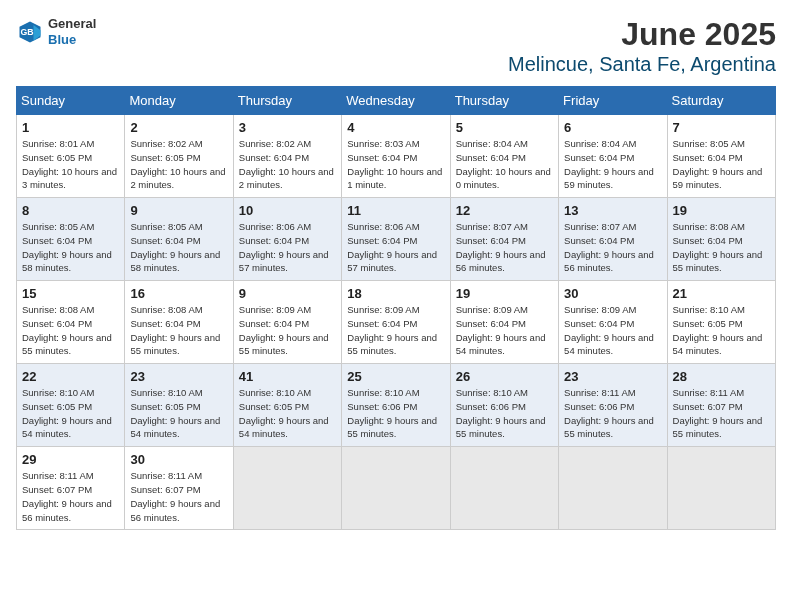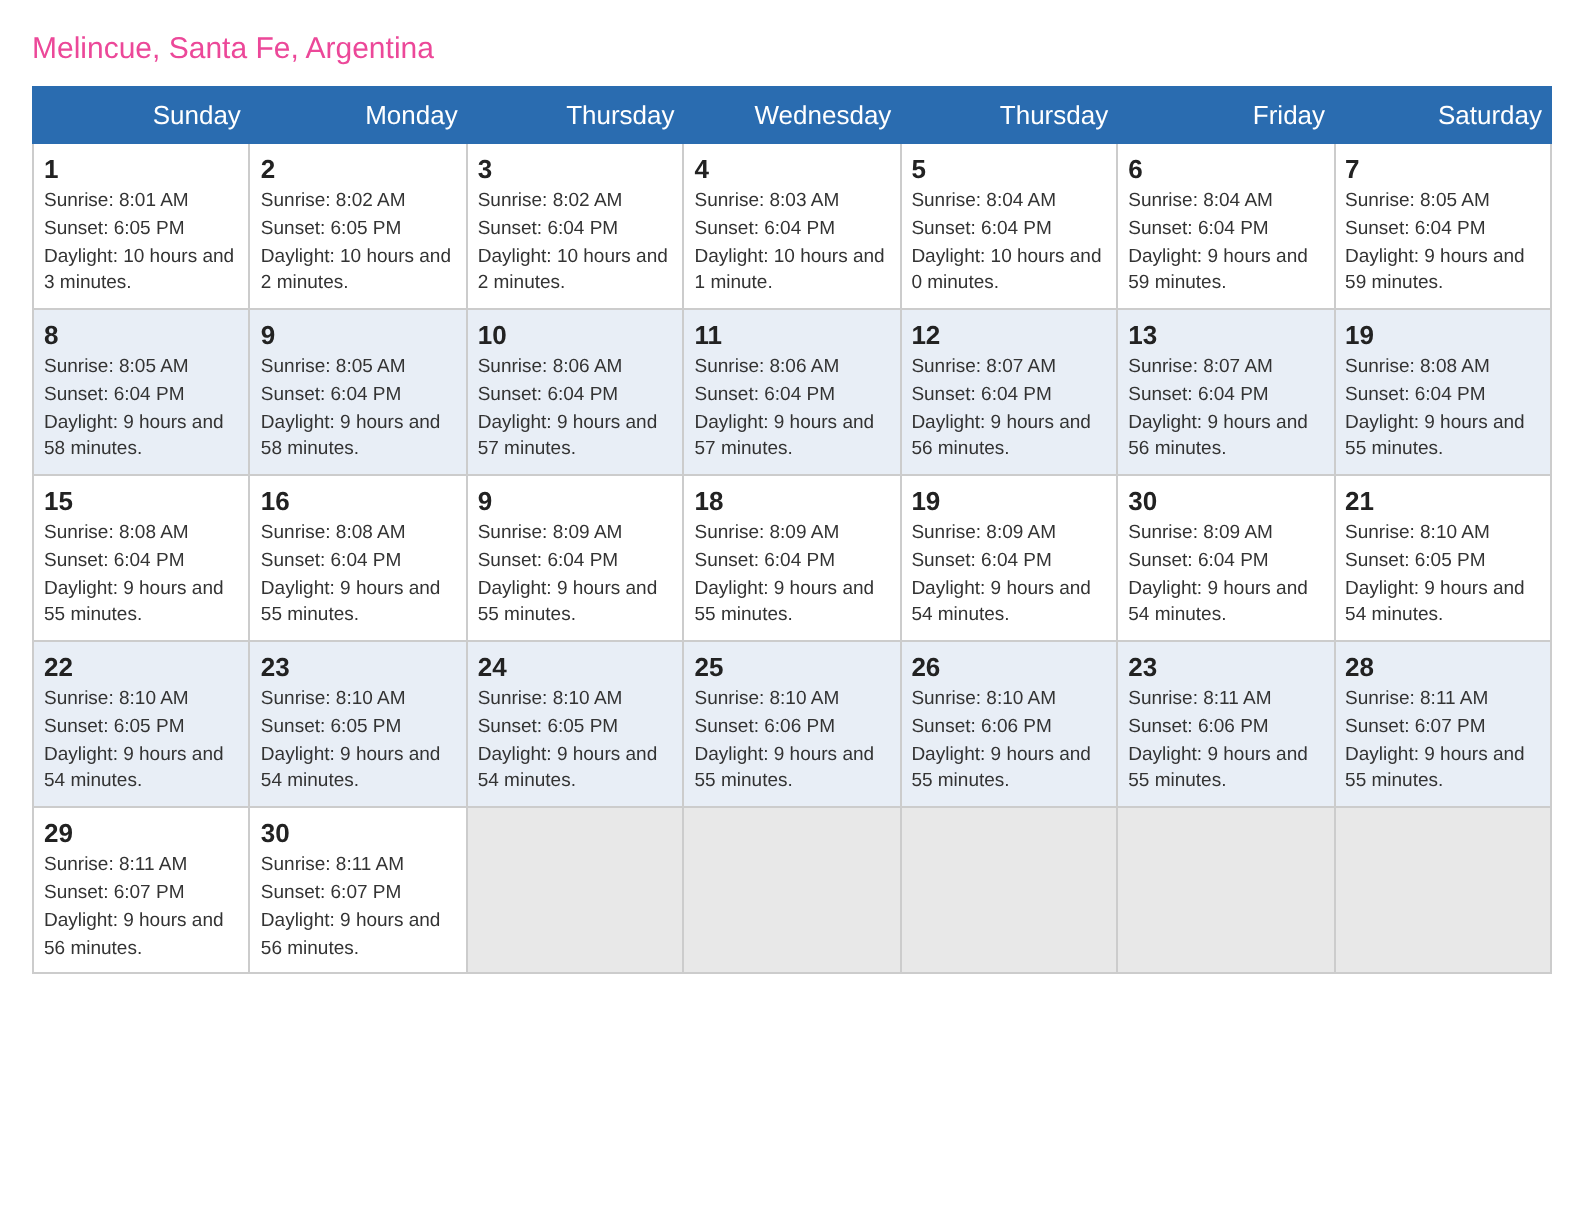--- a/index.html
+++ b/index.html
@@ -34,33 +34,33 @@
     }
     .title-area {
       text-align: right;
     }
     .month-year {
       font-size: 32px;
       font-weight: bold;
       color: #333;
     }
     .location {
-      font-size: 15px;
-      color: #ec4899;
+      font-size: 20px;
+      color: #0c4a6e;
     }
     .calendar {
       width: 100%;
       border-collapse: collapse;
       font-size: 11px;
     }
     .calendar th {
       background-color: #2a6cb0;
       color: #fff;
       padding: 6px 4px;
-      text-align: right;
+      text-align: left;
       font-size: 13px;
       font-weight: normal;
       border: 1px solid #2a6cb0;
     }
     .calendar td {
       vertical-align: top;
       padding: 5px 5px;
       border: 1px solid #ccc;
       background: #fff;
       width: calc(100% / 7);
@@ -88,21 +88,33 @@
       background: #f0f0f0 !important;
     }
     .calendar tbody tr:nth-child(odd) td { background: #fff; }
     .calendar tbody tr:nth-child(even) td { background: #e8eef6; }
     .calendar tbody tr:last-child td.empty-cell { background: #e8e8e8 !important; }
   </style>
 </head>
 <body>
 
 <div class="header-area">
+  <div class="logo">
+    <svg class="logo-icon" viewBox="0 0 32 32">
+      <polygon points="16,4 28,10 28,22 16,28 4,22 4,10" fill="#1a6faf"></polygon>
+      <polygon points="20,8 28,14 28,20 20,26" fill="#2a9fd6"></polygon>
+      <text x="5" y="19" font-size="10" fill="white" font-weight="bold">GB</text>
+    </svg>
+    <div class="logo-text">
+      <span class="logo-general">General</span><br>
+      <span class="logo-blue">Blue</span>
+    </div>
+  </div>
   <div class="title-area">
+    <div class="month-year">June 2025</div>
     <div class="location">Melincue, Santa Fe, Argentina</div>
   </div>
 </div>
 
 <table class="calendar">
   <thead>
     <tr id="weekday-headers">
         <th>Sunday</th>
         <th>Monday</th>
         <th>Thursday</th>
@@ -206,21 +218,21 @@
       <tr>
         <td>
           <span class="day-number">22</span>
           <div class="day-info">Sunrise: 8:10 AM<br>Sunset: 6:05 PM<br>Daylight: 9 hours and 54 minutes.</div>
         </td>
         <td>
           <span class="day-number">23</span>
           <div class="day-info">Sunrise: 8:10 AM<br>Sunset: 6:05 PM<br>Daylight: 9 hours and 54 minutes.</div>
         </td>
         <td>
-          <span class="day-number">24</span>
+          <span class="day-number">41</span>
           <div class="day-info">Sunrise: 8:10 AM<br>Sunset: 6:05 PM<br>Daylight: 9 hours and 54 minutes.</div>
         </td>
         <td>
           <span class="day-number">25</span>
           <div class="day-info">Sunrise: 8:10 AM<br>Sunset: 6:06 PM<br>Daylight: 9 hours and 55 minutes.</div>
         </td>
         <td>
           <span class="day-number">26</span>
           <div class="day-info">Sunrise: 8:10 AM<br>Sunset: 6:06 PM<br>Daylight: 9 hours and 55 minutes.</div>
         </td>

